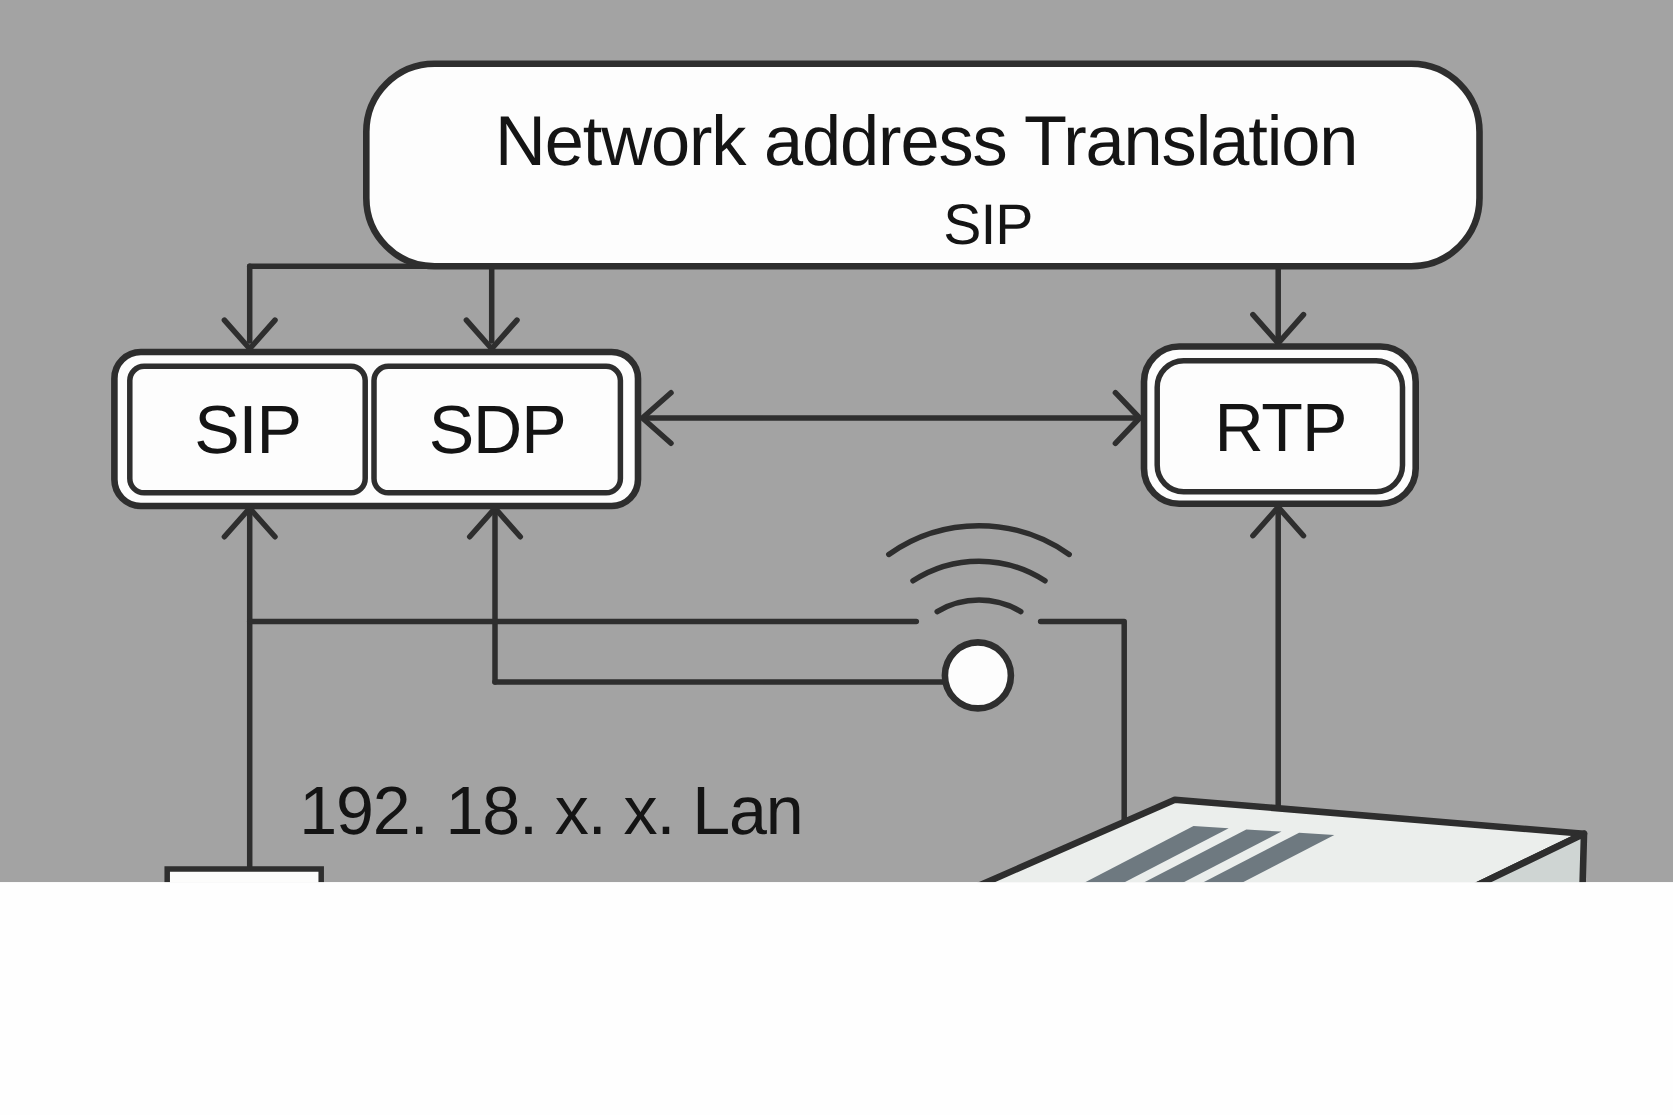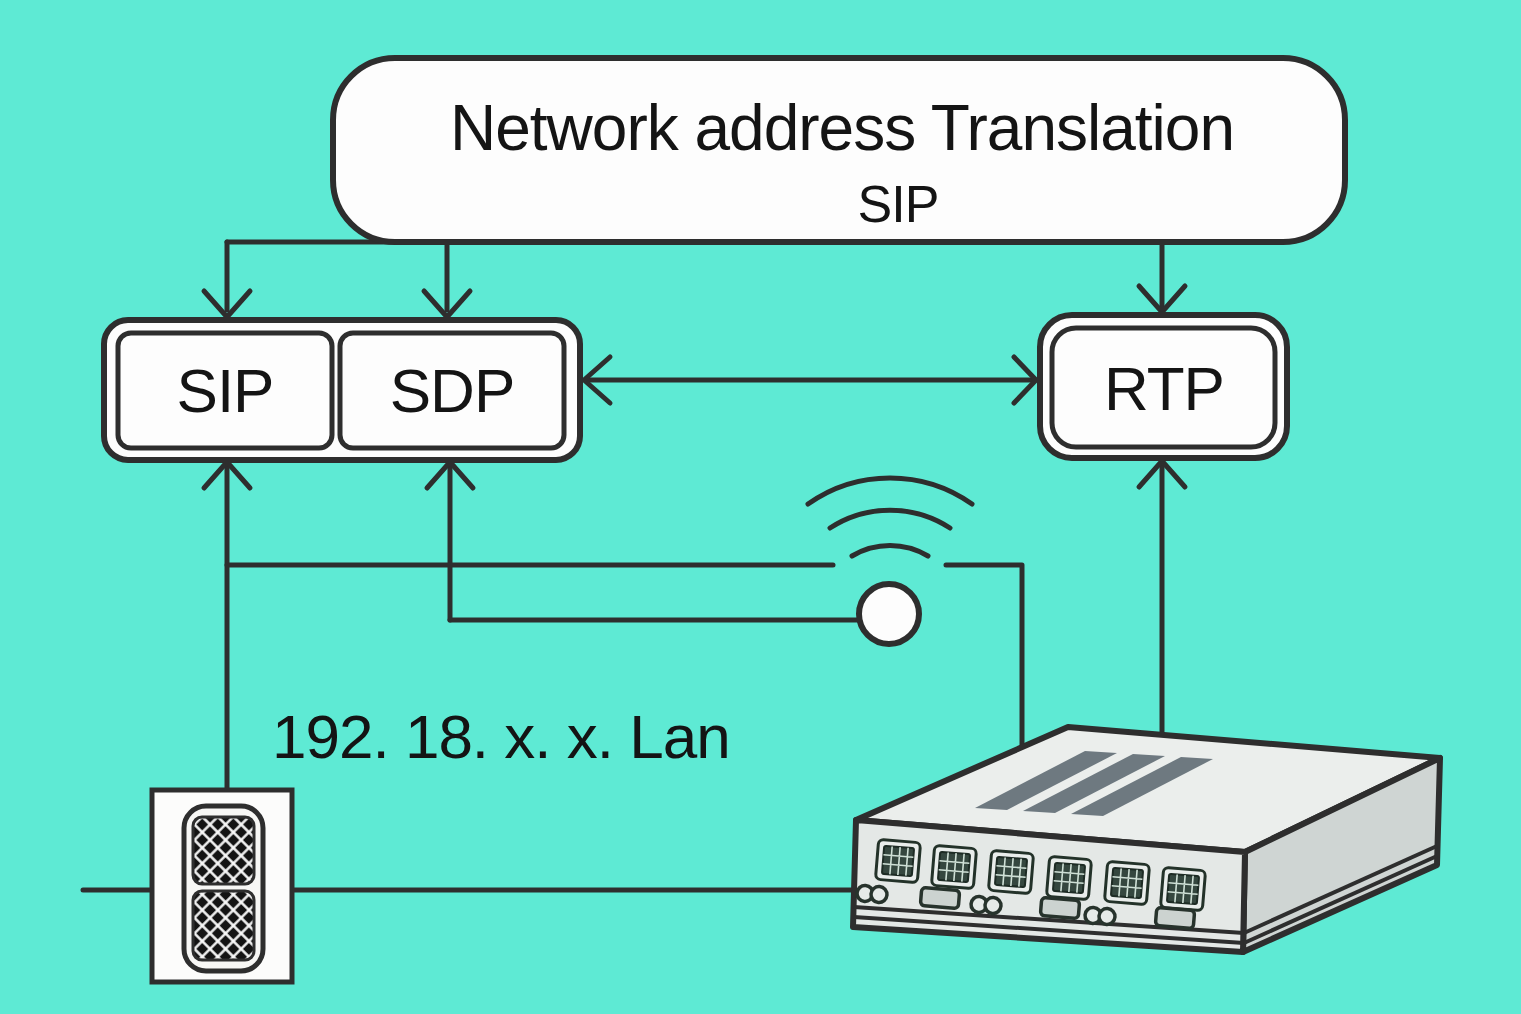--- a/index.html
+++ b/index.html
@@ -4,22 +4,22 @@
 <style>
   html, body {
     margin: 0;
     padding: 0;
     background: #fefefe;
     font-family: "Liberation Sans", "DejaVu Sans", sans-serif;
   }
   .stage {
     position: relative;
     width: 1521px;
-    height: 1014px;
-    background: #5eead4;
+    height: 802px;
+    background: #a3a3a3;
     overflow: hidden;
   }
   svg { display: block; }
   text {
     font-family: "Liberation Sans", "DejaVu Sans", sans-serif;
     fill: #141414;
   }
   .title-text  { font-size: 64px; letter-spacing: -1px; }
   .sub-text    { font-size: 52px; letter-spacing: -1px; }
   .label-text  { font-size: 62px; letter-spacing: -1px; }

